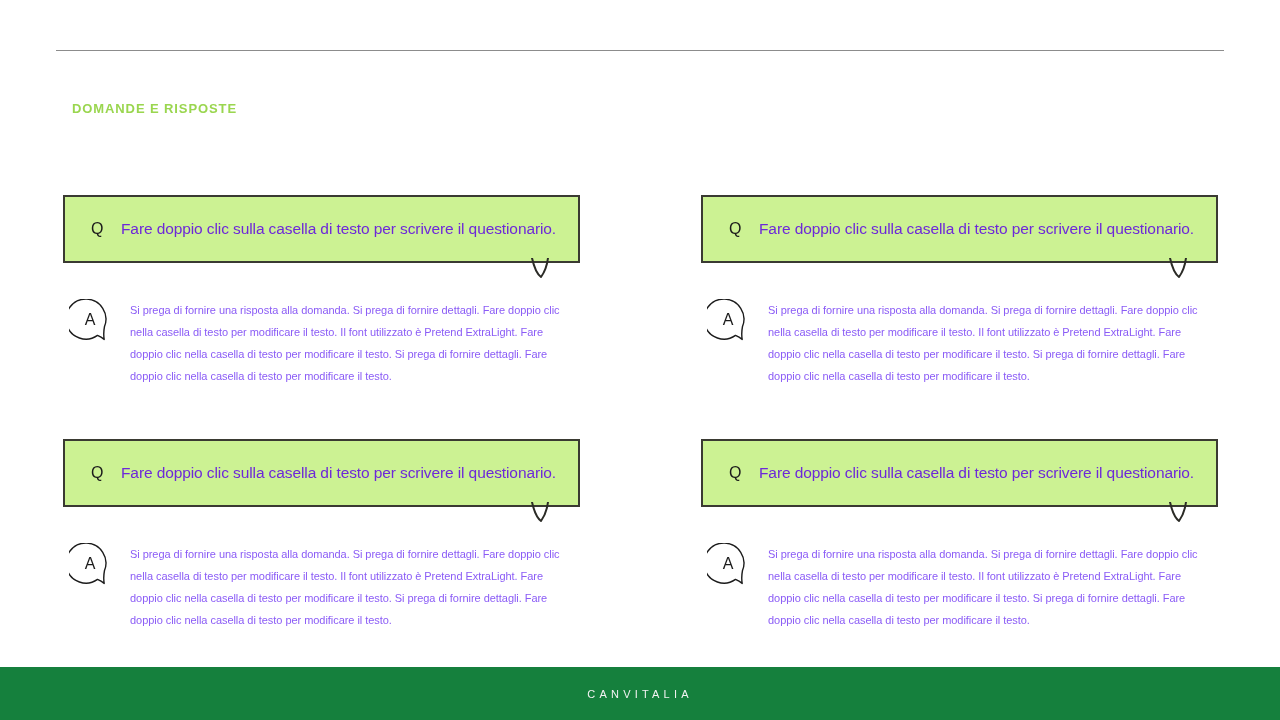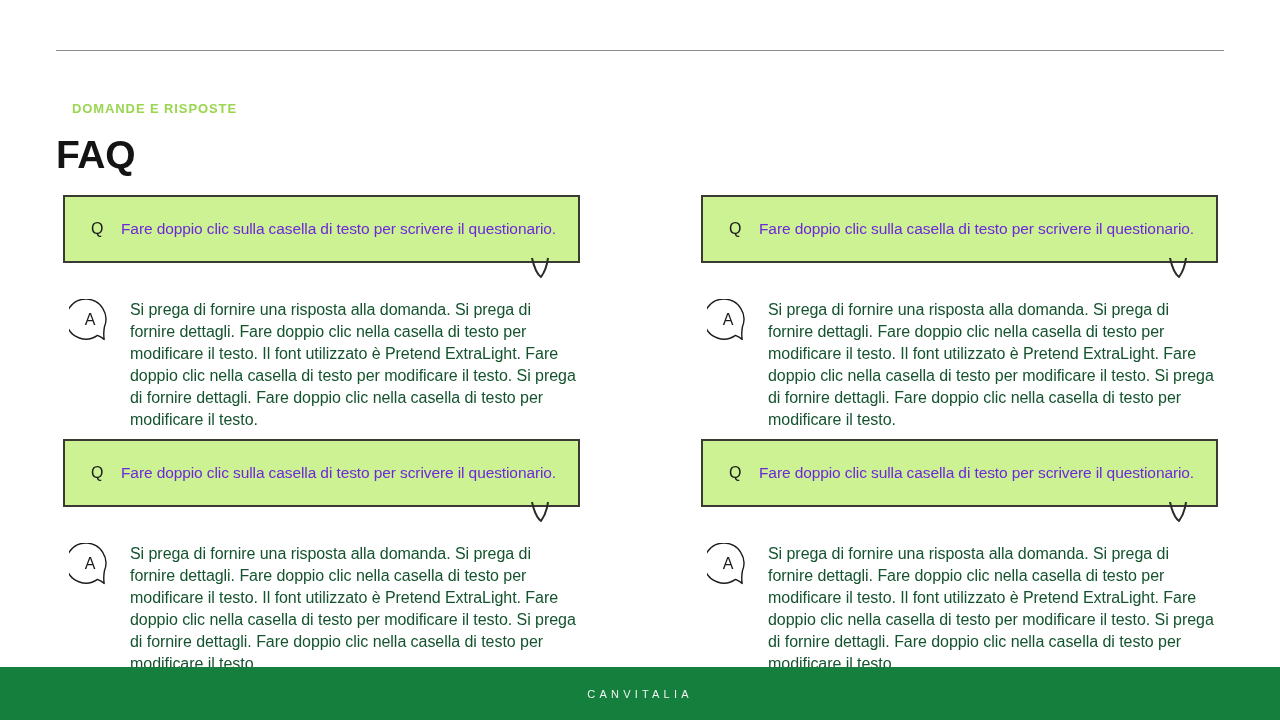--- a/index.html
+++ b/index.html
@@ -132,23 +132,23 @@
     height: 42px;
     display: flex;
     align-items: center;
     justify-content: center;
     font-size: 16px;
     color: #1b1b1b;
   }
   .a-text {
     margin-left: 15px;
     width: 447px;
-    font-size: 16px;
+    font-size: 11px;
     line-height: 22px;
-    color: #14532d;
+    color: #8b5cf6;
     letter-spacing: -0.05px;
   }
 
   
   .footer-bar {
     position: absolute;
     left: 0;
     top: 667px;
     width: 1280px;
     height: 53px;
@@ -166,21 +166,20 @@
 </style>
 </head>
 <body>
 
 <div class="slide">
 
   <div class="top-rule"></div>
 
   <div class="heading">
     <div class="eyebrow">DOMANDE E RISPOSTE</div>
-    <div class="page-title">FAQ</div>
   </div>
 
   <div class="faq-grid">
 
     <div class="faq-item col-left row-top">
       <div class="question-box">
         <span class="q-mark">Q</span>
         <span class="q-text">Fare doppio clic sulla casella di testo per scrivere il questionario.</span>
         <span class="q-tail">
           <svg width="26" height="20" viewBox="0 0 26 20">

